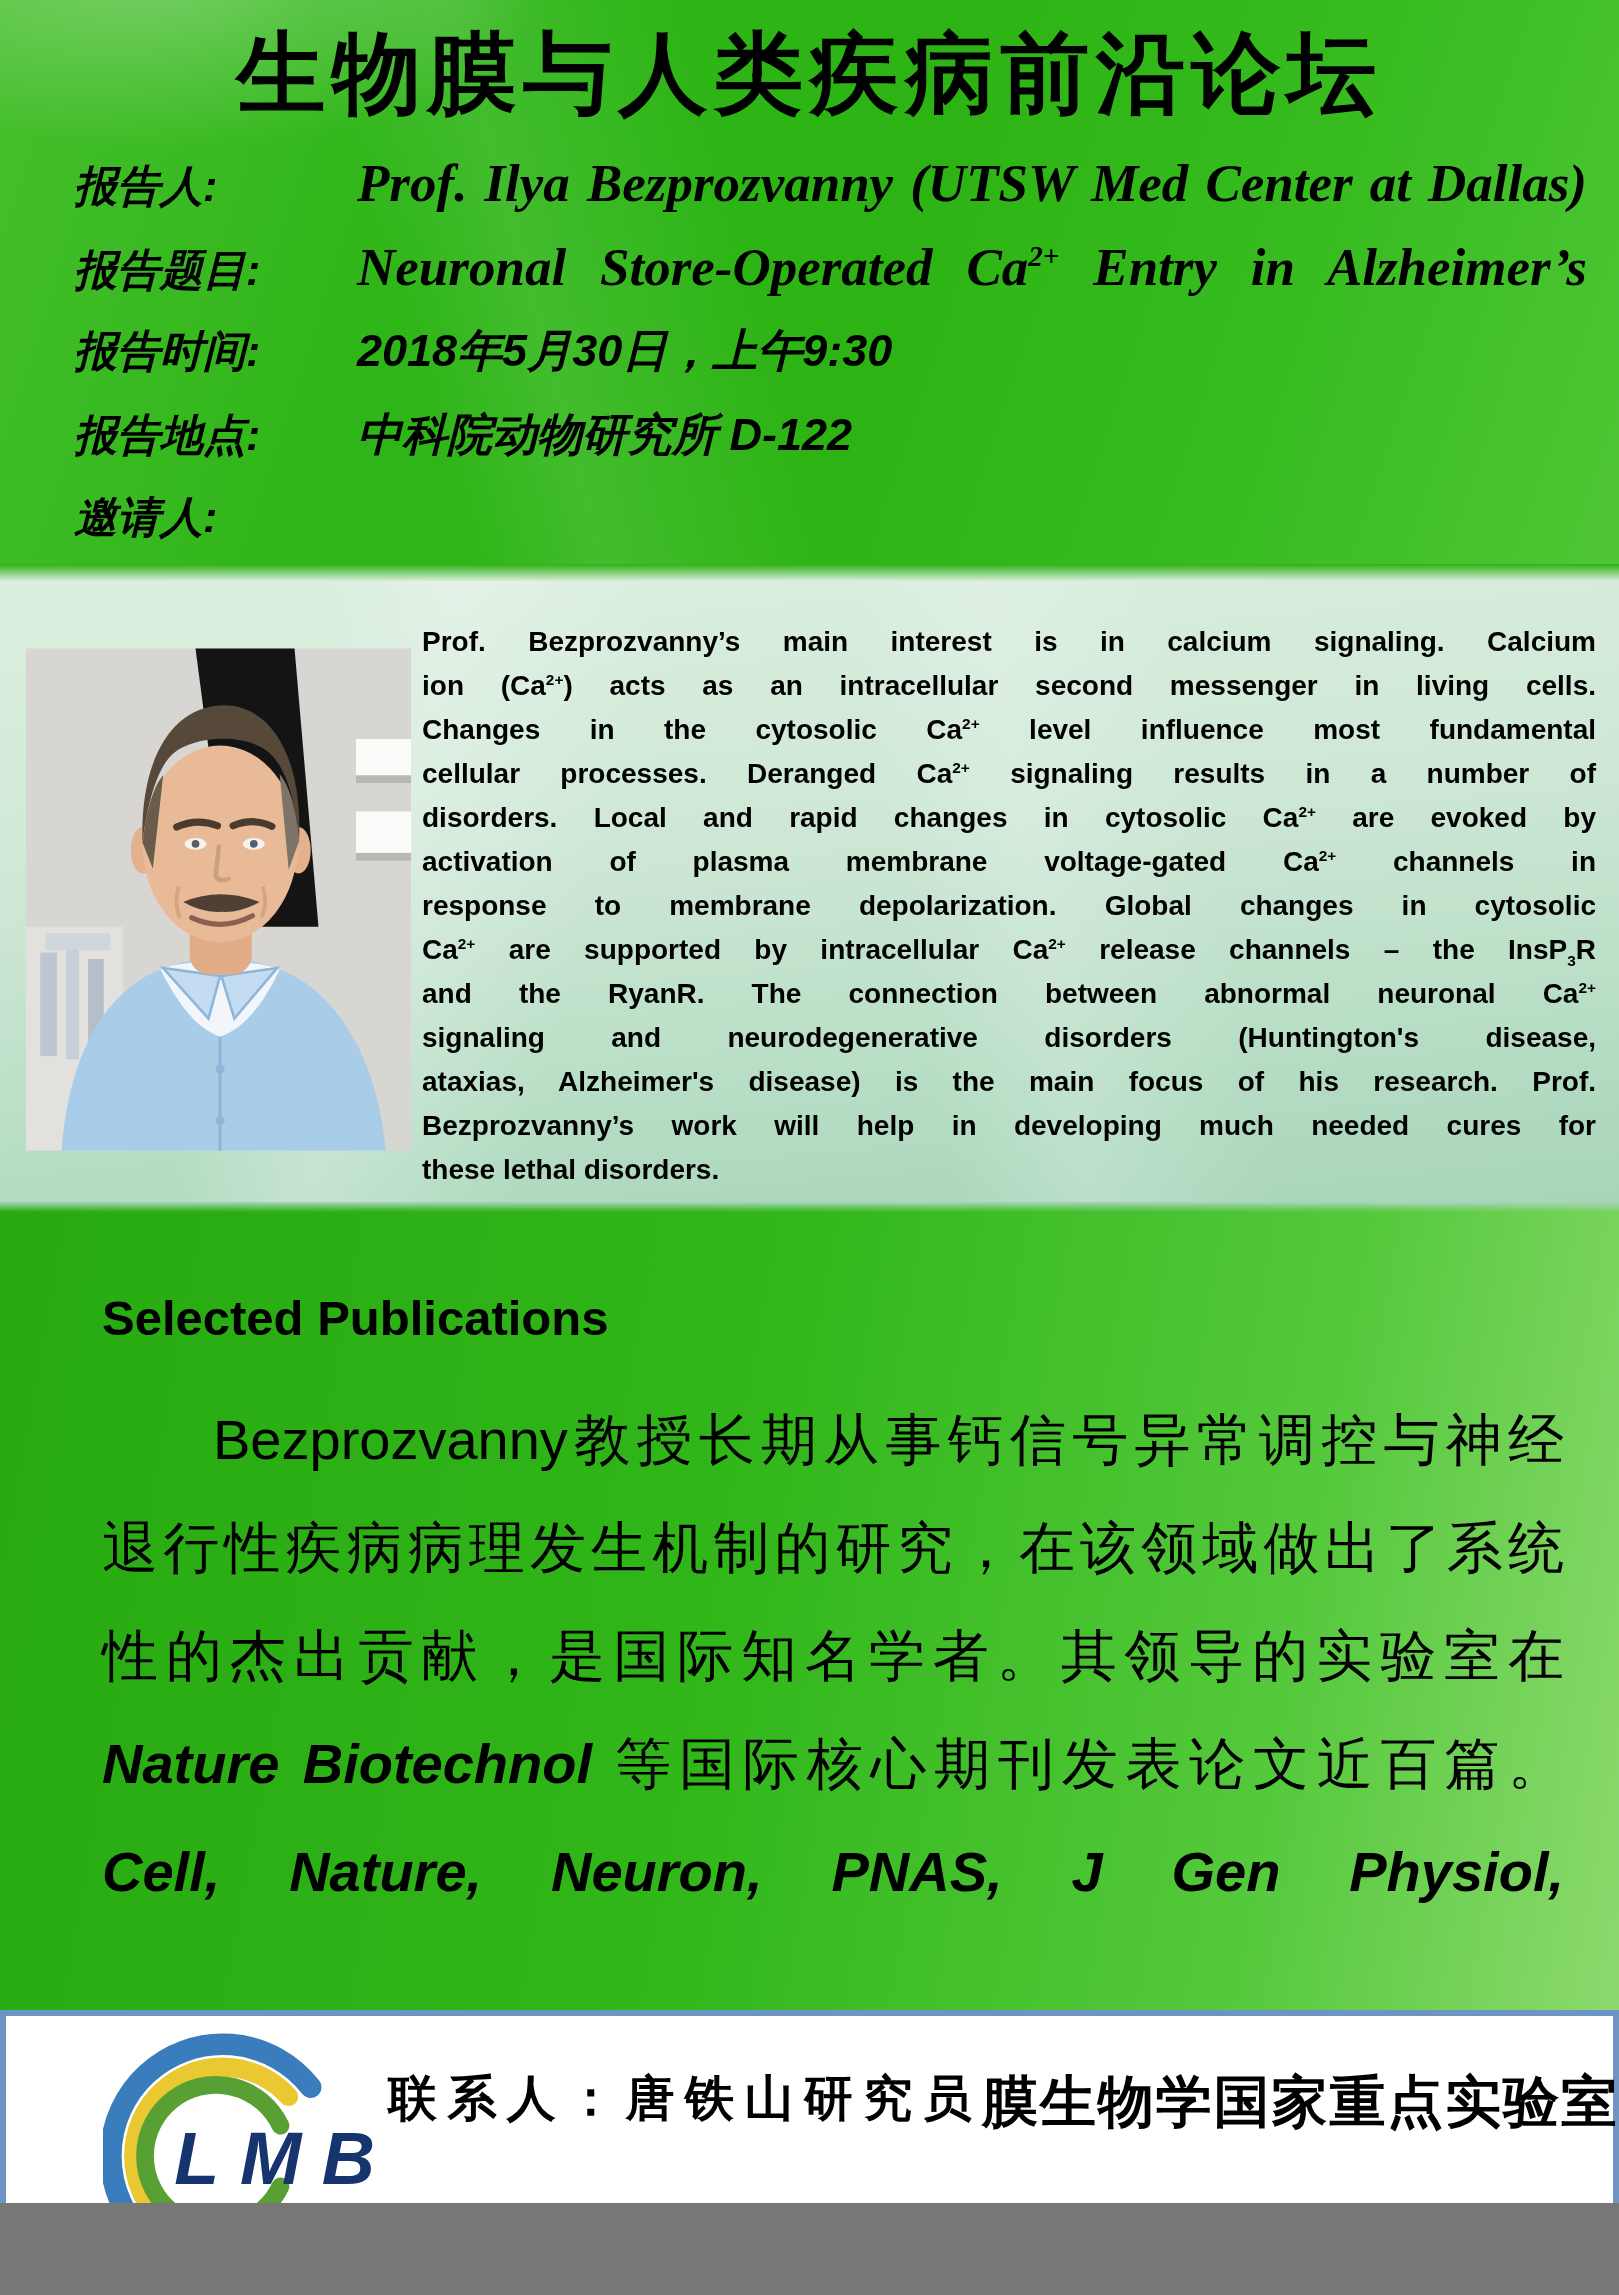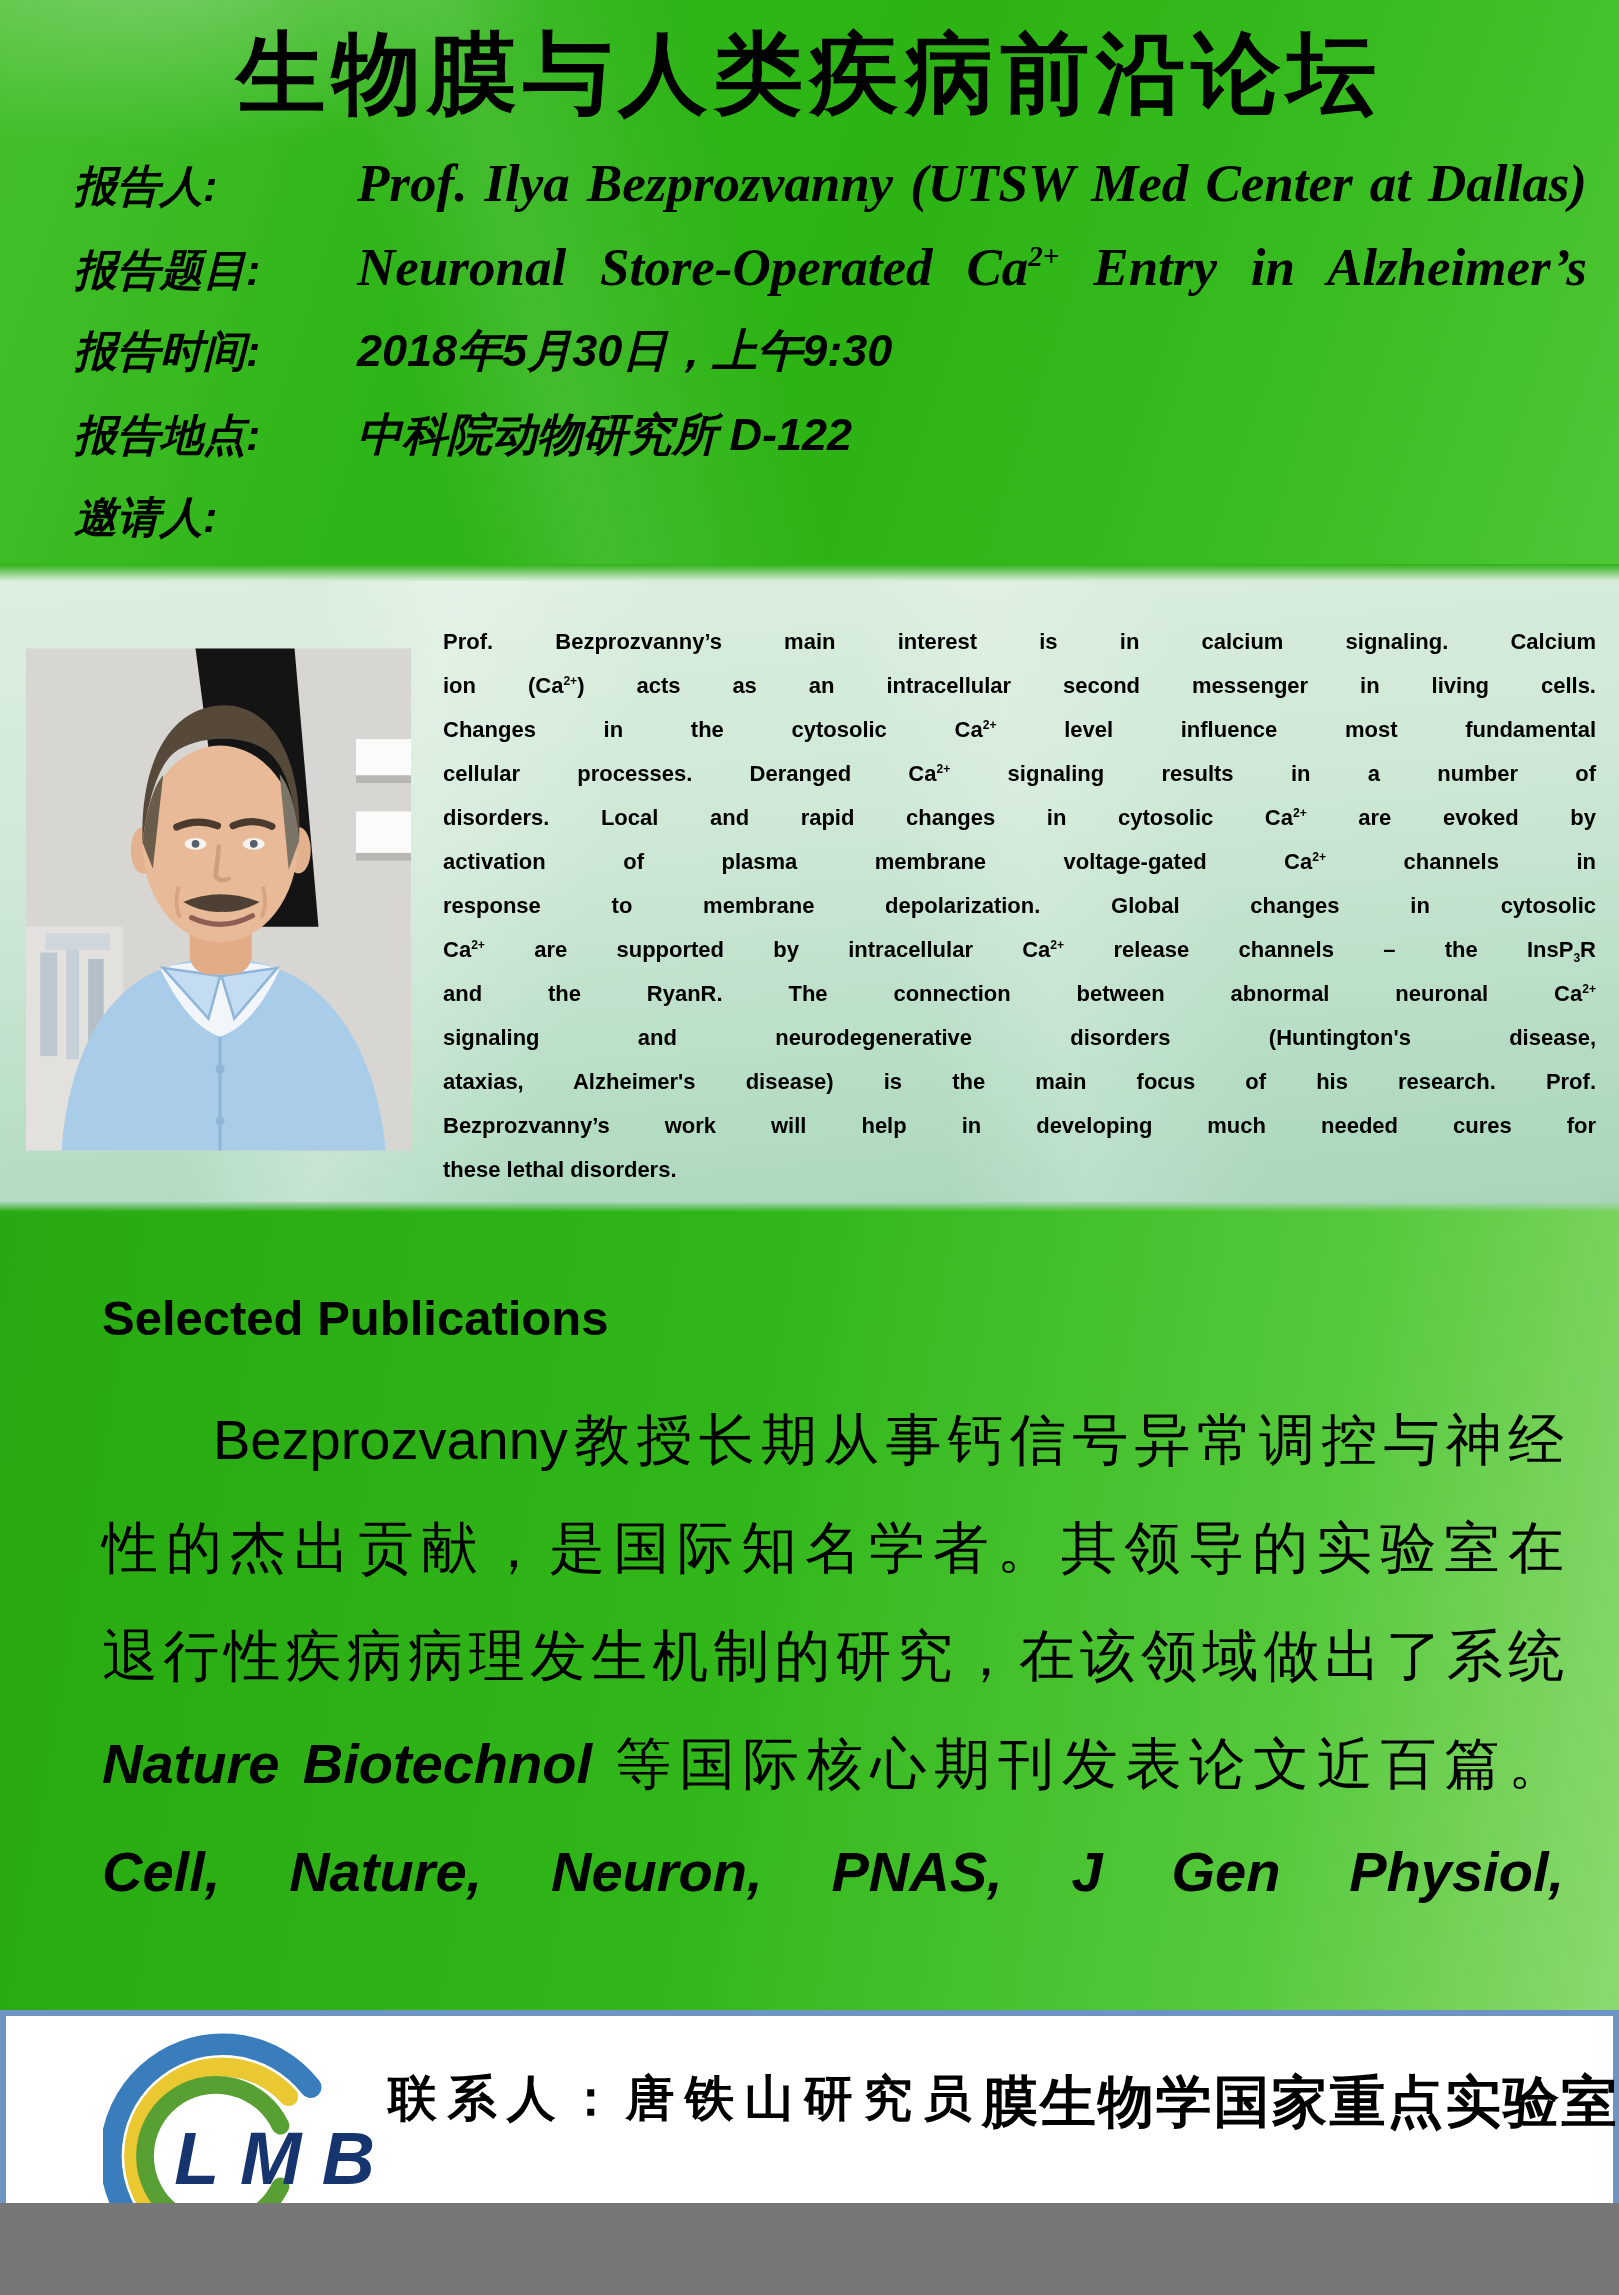--- a/index.html
+++ b/index.html
@@ -25,22 +25,22 @@
   sup{font-size:55%;line-height:0;} sub{font-size:55%;line-height:0;}
 
   
   .bio-section{height:621px;position:relative;
     background:
       linear-gradient(104deg, rgba(255,255,255,0) 18%, rgba(255,255,255,.25) 26%, rgba(255,255,255,0) 38%),
       linear-gradient(80deg, rgba(255,255,255,0) 55%, rgba(255,255,255,.18) 63%, rgba(255,255,255,0) 74%),
       linear-gradient(175deg,#dcefdf 0%,#cfe8d6 40%,#b4dcc2 80%,#a8d5ba 100%);}
   .bio-inner{display:flex;padding:0 23px 0 26px;}
   .photo{width:385px;height:503px;margin-top:67px;flex:0 0 auto;display:block;}
-  .bio-text{margin-left:32px;margin-top:39px;flex:1;min-width:0;
-    font-size:22px;font-weight:bold;line-height:44px;}
+  .bio-text{margin-left:11px;margin-top:39px;flex:1;min-width:0;
+    font-size:28px;font-weight:bold;line-height:44px;}
   .bio-line{text-align:justify;text-align-last:justify;}
   .bio-line.last{text-align:justify;text-align-last:left;}
 
   
   .green2{height:808px;position:relative;
     background:linear-gradient(100deg,#28a911 0%,#31b71a 45%,#55c93c 78%,#8cd96e 100%);}
   .green2::before{content:"";position:absolute;left:0;top:0;right:0;height:10.4px;
     background:linear-gradient(#a8d5ba,rgba(168,213,186,0));}
   .pub-heading{padding-top:88px;margin-left:102px;font-size:49px;font-weight:bold;}
   .pub-paragraph{margin:40px 55px 0 102px;}
@@ -143,22 +143,22 @@
           <div class="bio-line">Bezprozvanny’s work will help in developing much needed cures for</div>
           <div class="bio-line last">these lethal disorders.</div>
         </div>
     </div>
   </div>
 
   <div class="green2">
     <div class="pub-heading">Selected Publications</div>
     <div class="pub-paragraph" id="pub-lines">
         <div class="pub-line indent">Bezprozvanny教授长期从事钙信号异常调控与神经</div>
+        <div class="pub-line">退行性疾病病理发生机制的研究，在该领域做出了系统</div>
         <div class="pub-line">性的杰出贡献，是国际知名学者。其领导的实验室在</div>
-        <div class="pub-line">退行性疾病病理发生机制的研究，在该领域做出了系统</div>
         <div class="pub-line"><span class="bi">Nature Biotechnol</span> 等国际核心期刊发表论文近百篇。</div>
         <div class="pub-line"><span class="bi">Cell, Nature, Neuron, PNAS, J Gen Physiol,</span></div>
       </div>
   </div>
 
   <div class="footer">
     <div class="logo-wrap">
       <svg width="285" height="254" viewBox="0 0 224 200">
         <path d="M166.3 45.8 A88 88 0 1 0 166.3 154.2" fill="none" stroke="#3a7dbd" stroke-width="17" stroke-linecap="round" transform="translate(-3,0)"></path>
         <path d="M149 53.2 A70 70 0 1 0 149 146.8" fill="none" stroke="#e9c832" stroke-width="15" stroke-linecap="round" transform="translate(-3,0)"></path>

